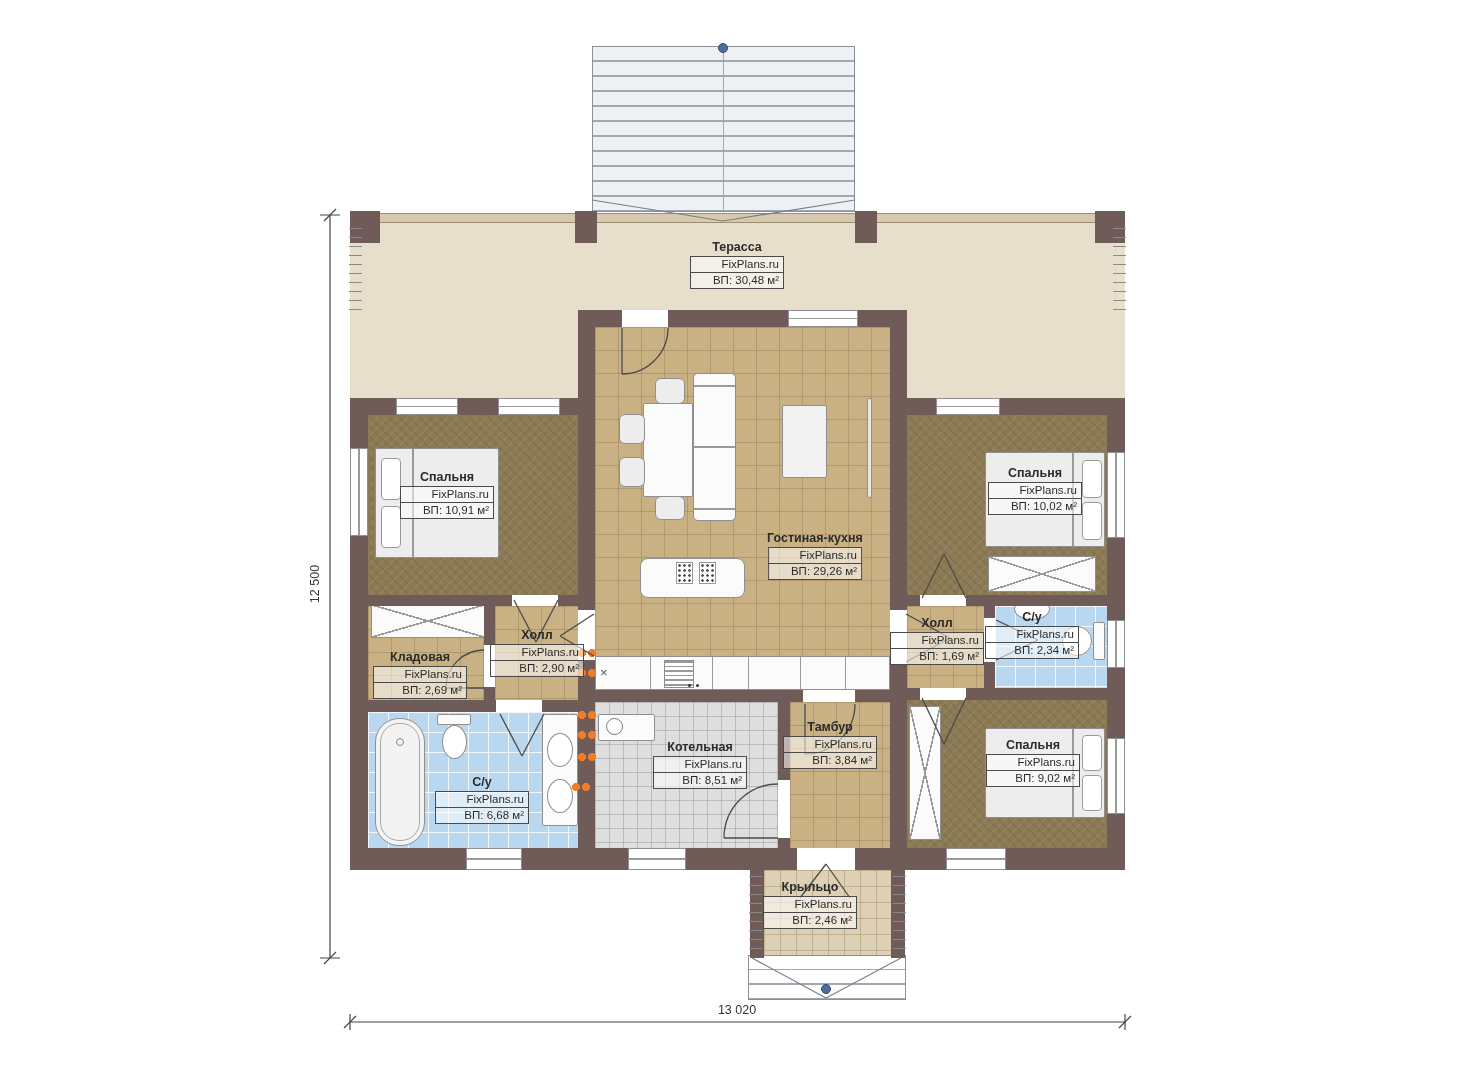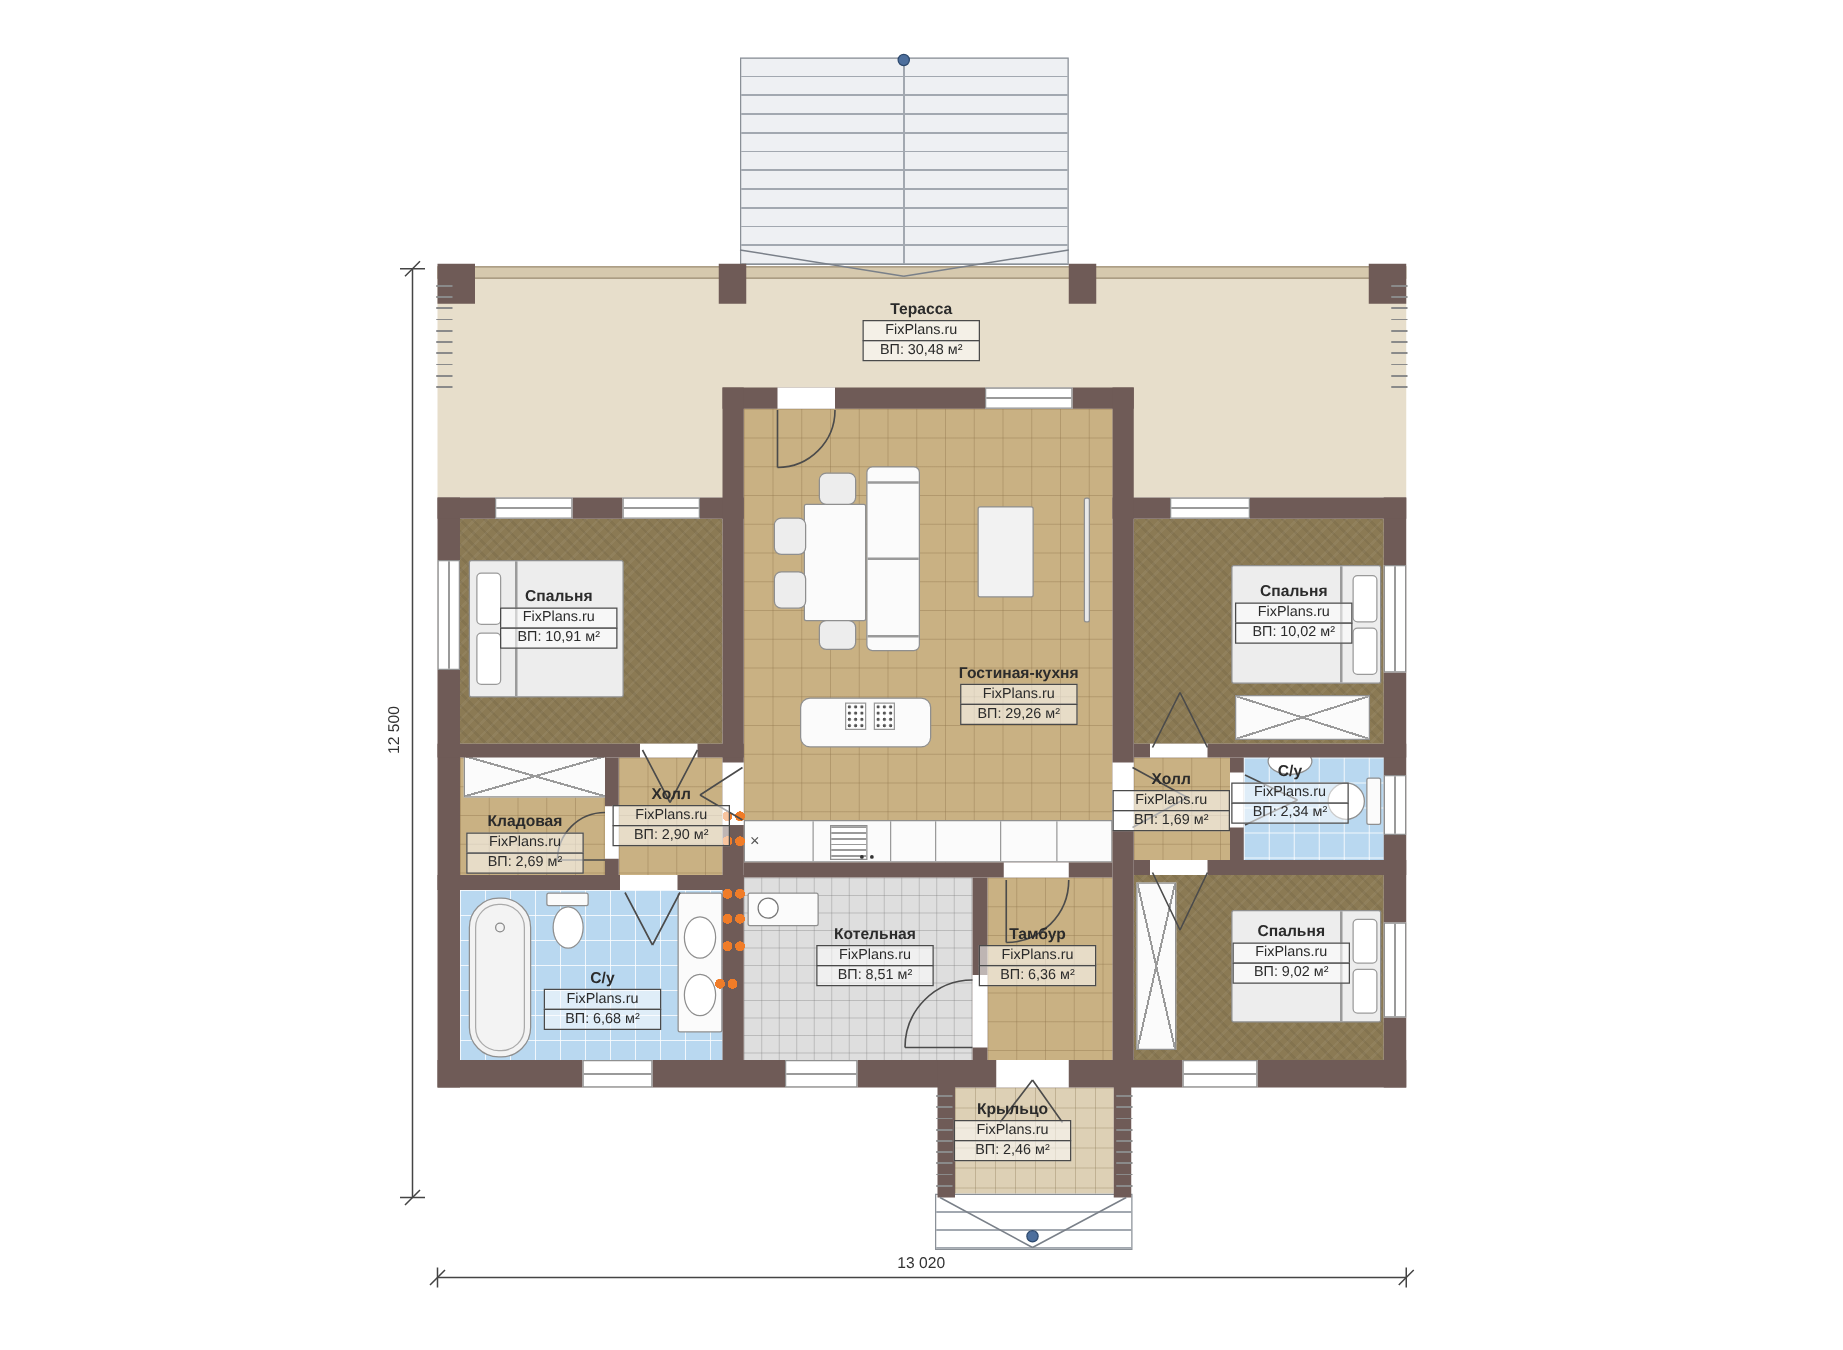--- a/index.html
+++ b/index.html
@@ -50,21 +50,21 @@
   .steps{background:#fff;border:1px solid #8a9097;z-index:2;
     background-image:repeating-linear-gradient(180deg,transparent 0 13px,#a2a8b0 13px 14.4px);}
   .marker{width:10px;height:10px;border-radius:50%;background:var(--marker);border:1px solid #2e4a6e;z-index:7;}
   .fridge{background:#fff;border:1px solid #8f8f8f;z-index:3;
     background-image:repeating-linear-gradient(180deg,#9a9a9a 0 1.5px,transparent 1.5px 4.6px);}
   .burner{background:#fff;border:1px solid #999;z-index:3;
     background-image:radial-gradient(circle 1.3px,#555 1.2px,transparent 1.5px);background-size:5px 5px;}
   .divl{background:#9a9a9a;z-index:3;}
   
   .room-label{position:absolute;z-index:7;display:flex;flex-direction:column;align-items:center;
-    transform:translateX(-50%);text-align:center;color:#2b2b2b;}
+    transform:translateX(-50%);text-align:right;color:#2b2b2b;}
   .rl-name{font-weight:bold;font-size:12.5px;line-height:14px;margin-bottom:2px;white-space:nowrap;}
   .rl-box{border:1px solid #4a4a4a;background:rgba(255,255,255,.55);padding:0 4px;font-size:11.5px;
     line-height:15px;min-width:84px;white-space:nowrap;}
   .rl-box+.rl-box{margin-top:-1px;}
   .dim{position:absolute;font-size:12.5px;color:#333;z-index:7;text-align:center;}
   svg.overlay{position:absolute;left:0;top:0;z-index:6;pointer-events:none;}
   .glyph{position:absolute;z-index:3;font-size:13px;color:#555;line-height:13px;}
 </style>
 </head>
 <body>
@@ -271,24 +271,24 @@
   <div class="room-label" style="left:482px;top:775px;">
     <div class="rl-name">С/у</div>
     <div class="rl-box">FixPlans.ru</div>
     <div class="rl-box">ВП: 6,68 м²</div>
   </div>
   <div class="room-label" style="left:700px;top:740px;">
     <div class="rl-name">Котельная</div>
     <div class="rl-box">FixPlans.ru</div>
     <div class="rl-box">ВП: 8,51 м²</div>
   </div>
-  <div class="room-label" style="left:830px;top:740px;">
+  <div class="room-label" style="left:830px;top:720px;">
     <div class="rl-name">Тамбур</div>
     <div class="rl-box">FixPlans.ru</div>
-    <div class="rl-box">ВП: 6,36 м²</div>
+    <div class="rl-box">ВП: 3,84 м²</div>
   </div>
   <div class="room-label" style="left:937px;top:616px;">
     <div class="rl-name">Холл</div>
     <div class="rl-box">FixPlans.ru</div>
     <div class="rl-box">ВП: 1,69 м²</div>
   </div>
   <div class="room-label" style="left:1032px;top:610px;">
     <div class="rl-name">С/у</div>
     <div class="rl-box">FixPlans.ru</div>
     <div class="rl-box">ВП: 2,34 м²</div>

